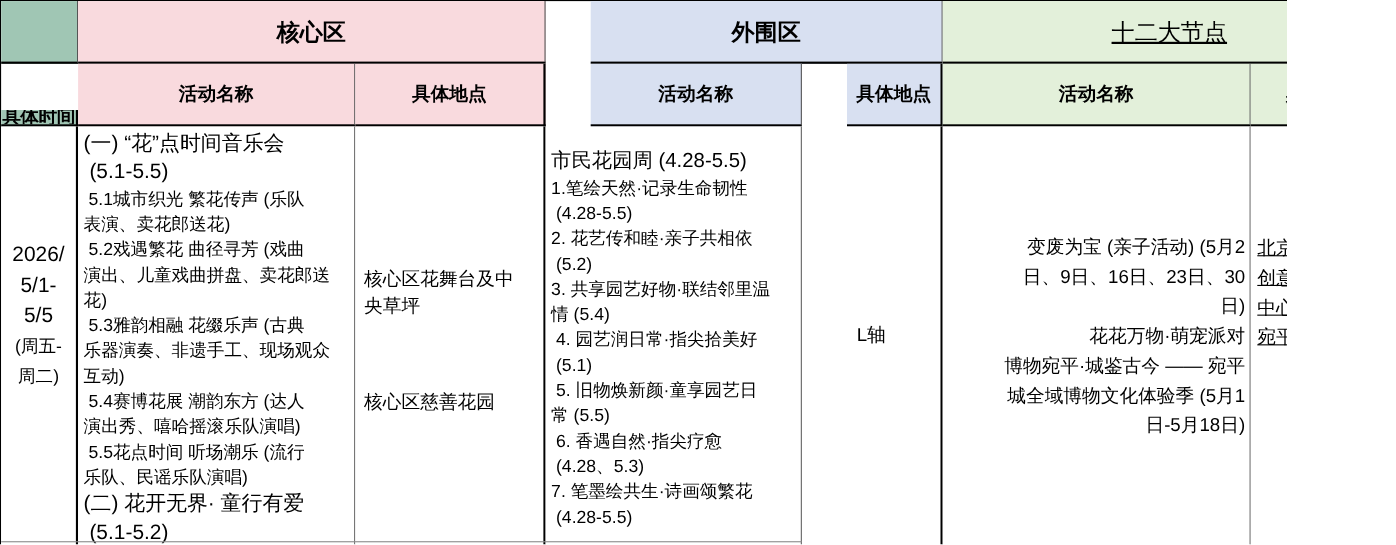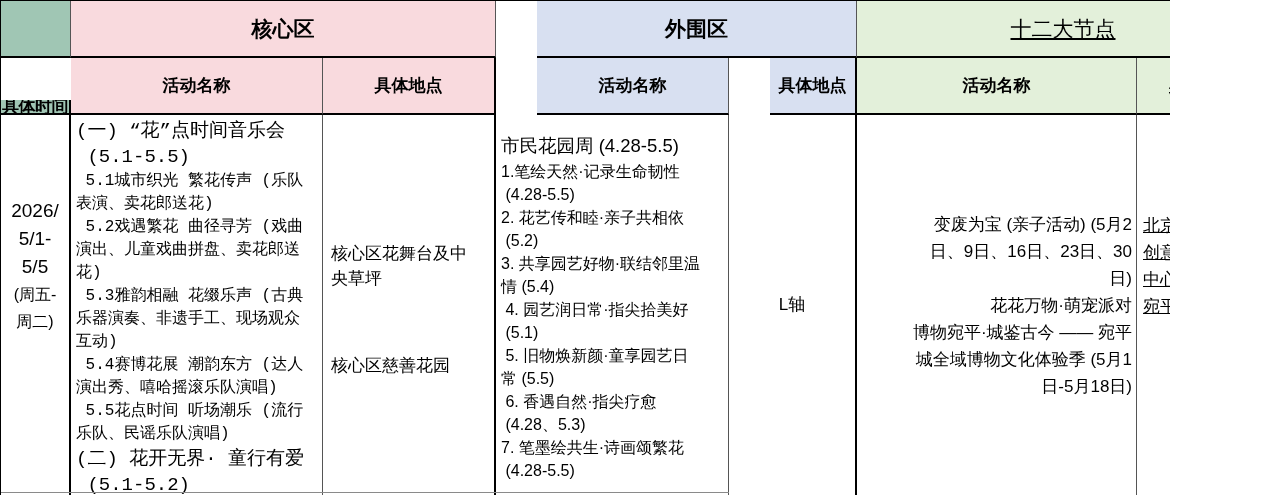--- a/index.html
+++ b/index.html
@@ -38,25 +38,25 @@
   .hcell{display:flex;align-items:center;justify-content:center;text-align:center;}
   .group{font-size:21px;font-weight:bold;}
   .group.normalw{font-weight:normal;}
   .sub{font-size:17px;font-weight:bold;}
   .timehdr{font-size:17px;font-weight:bold;letter-spacing:-0.5px;margin-top:42px;}
   .g1{grid-column:2/4;} .g2{grid-column:4/6;} .g3{grid-column:6/8;}
 
   .dcell{display:flex;flex-direction:column;align-items:flex-start;background:#fff;}
   .ln{white-space:pre;}
 
-  .cell-time{align-items:center;text-align:center;padding-top:82px;}
+  .cell-time{align-items:center;text-align:center;padding-top:103px;}
   .cell-time .ln{font-size:19px;line-height:28px;}
   .cell-time .wk{font-size:16px;line-height:27px;}
 
-  .cell-core-acts{padding:3px 4px 0 5px;font-family:Liberation Mono, monospace;}
+  .cell-core-acts{padding:3px 4px 0 5px;}
   .cell-core-acts .ln{font-size:16px;line-height:23px;}
   .cell-core-acts .lg{font-size:19px;line-height:26px;}
 
   .cell-core-loc{padding:126px 2px 0 8px;}
   .cell-core-loc .ln{font-size:17px;line-height:25px;}
   .gap{margin-top:62px;}
 
   .cell-outer-acts{padding:17px 2px 0 5px;}
   .cell-outer-acts .ln{font-size:16px;line-height:23px;}
   .cell-outer-acts .lg{font-size:18.5px;line-height:28px;}

